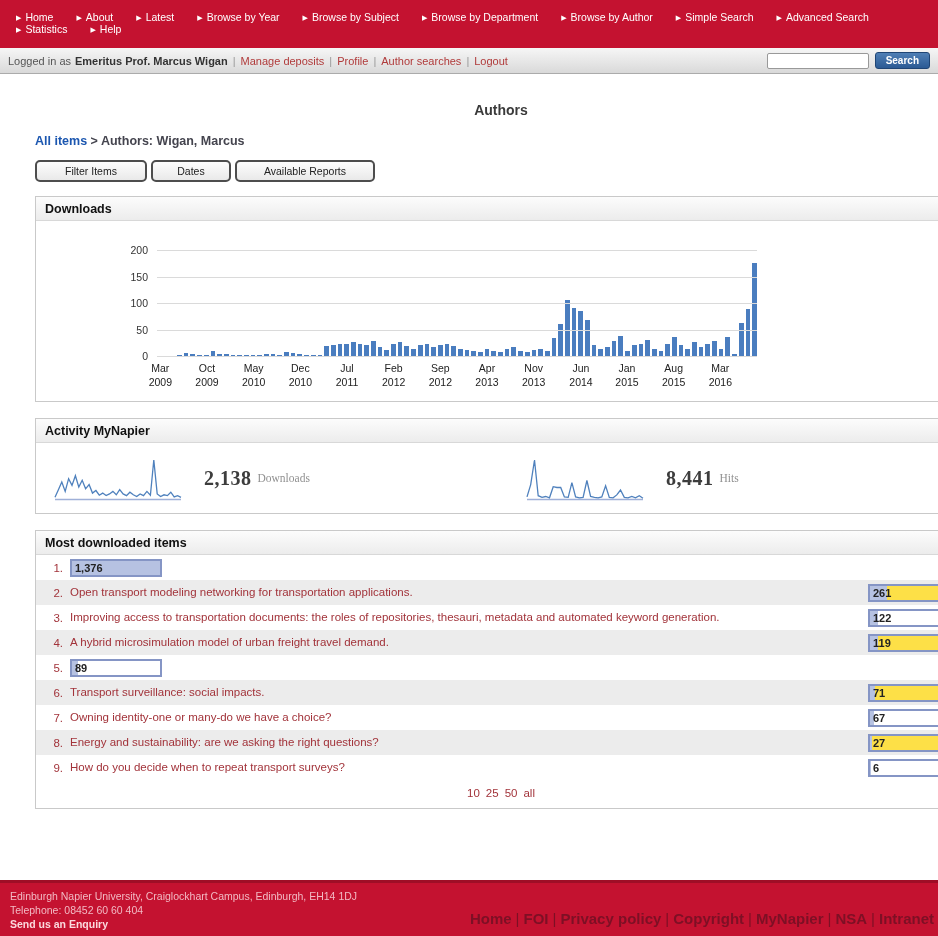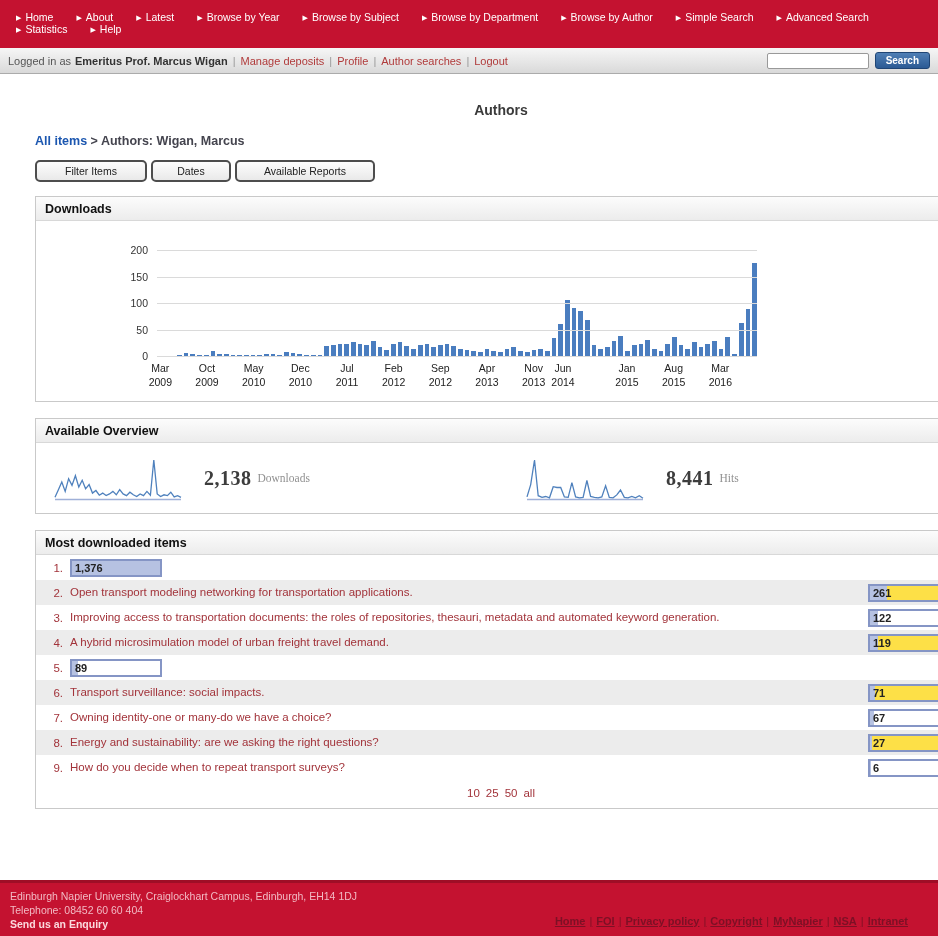--- a/index.html
+++ b/index.html
@@ -64,21 +64,21 @@
   .mdl-row.alt .count-box { background:#fde047; }
   .count-fill { position:absolute; left:0; top:0; bottom:0; background:#b6c2e2; }
   .count-val { position:relative; font-size:11px; font-weight:bold; color:#222; padding-left:3px; line-height:15px; display:block; }
   .pagination { text-align:center; padding:7px 0 9px; font-size:11.5px; color:#a2333a; }
   .pag-link { margin:0 3px; cursor:pointer; }
 
   
   .footer { margin-top:auto; background:#c41230; border-top:3px solid #9e0e26; height:56px; position:relative; padding:6px 10px; flex:none; }
   .footer-line { font-size:10.5px; line-height:1.35; color:#f2bac4; }
   .footer-enquiry { font-weight:bold; color:#fbd9de; }
-  .footer-links { position:absolute; right:30px; bottom:9px; font-size:11px; color:#7d1025; font-weight:bold; white-space:nowrap;text-decoration:underline; }
+  .footer-links { position:absolute; right:4px; bottom:9px; font-size:15px; color:#7d1025; font-weight:bold; white-space:nowrap; }
   .flink { cursor:pointer; }
   .fsep { margin:0 4px; font-weight:normal; }
 </style>
 </head>
 <body>
 
 <div class="page">
 
   <nav class="topnav">
     <div class="nav-row" id="nav-row-1">
@@ -308,21 +308,21 @@
               <div>2012</div>
             </div>
             <div class="xtick" style="left: 330px;">
               <div>Apr</div>
               <div>2013</div>
             </div>
             <div class="xtick" style="left: 376.667px;">
               <div>Nov</div>
               <div>2013</div>
             </div>
-            <div class="xtick" style="left: 406px;">
+            <div class="xtick" style="left: 424px;">
               <div>Jun</div>
               <div>2014</div>
             </div>
             <div class="xtick" style="left: 470px;">
               <div>Jan</div>
               <div>2015</div>
             </div>
             <div class="xtick" style="left: 516.667px;">
               <div>Aug</div>
               <div>2015</div>
@@ -330,21 +330,21 @@
             <div class="xtick" style="left: 563.333px;">
               <div>Mar</div>
               <div>2016</div>
             </div>
           </div>
       </div>
     </section>
 
     <section class="panel">
       <div class="panel-header">
-        <span class="panel-title">Available Overview</span>
+        <span class="panel-title">Activity MyNapier</span>
       </div>
       <div class="activity-body">
         <div class="stat stat-1">
           <svg class="spark" id="spark-downloads" width="128" height="46">
               <line x1="1" y1="44.5" x2="127" y2="44.5" stroke="#9fb0d8" stroke-width="1.5"></line>
               <polyline points="1.0,42.3 4.4,34.7 7.8,27.0 11.2,36.4 14.6,23.7 18.0,30.4 21.4,20.7 24.8,32.1 28.2,25.3 31.6,33.8 35.1,29.6 38.5,38.1 41.9,35.5 45.3,40.2 48.7,38.1 52.1,40.6 55.5,38.9 58.9,36.4 62.3,39.8 65.7,34.7 69.1,38.9 72.5,40.6 75.9,37.2 79.3,39.8 82.7,41.5 86.1,38.9 89.5,40.6 92.9,36.4 96.4,40.2 99.8,5.0 103.2,38.9 106.6,41.5 110.0,39.8 113.4,40.6 116.8,37.2 120.2,41.9 123.6,40.6 127.0,42.3" fill="none" stroke="#4f81bd" stroke-width="1.3"></polyline>
             </svg>
           <span class="stat-num">2,138</span>
           <span class="stat-lbl">Downloads</span>
         </div>

